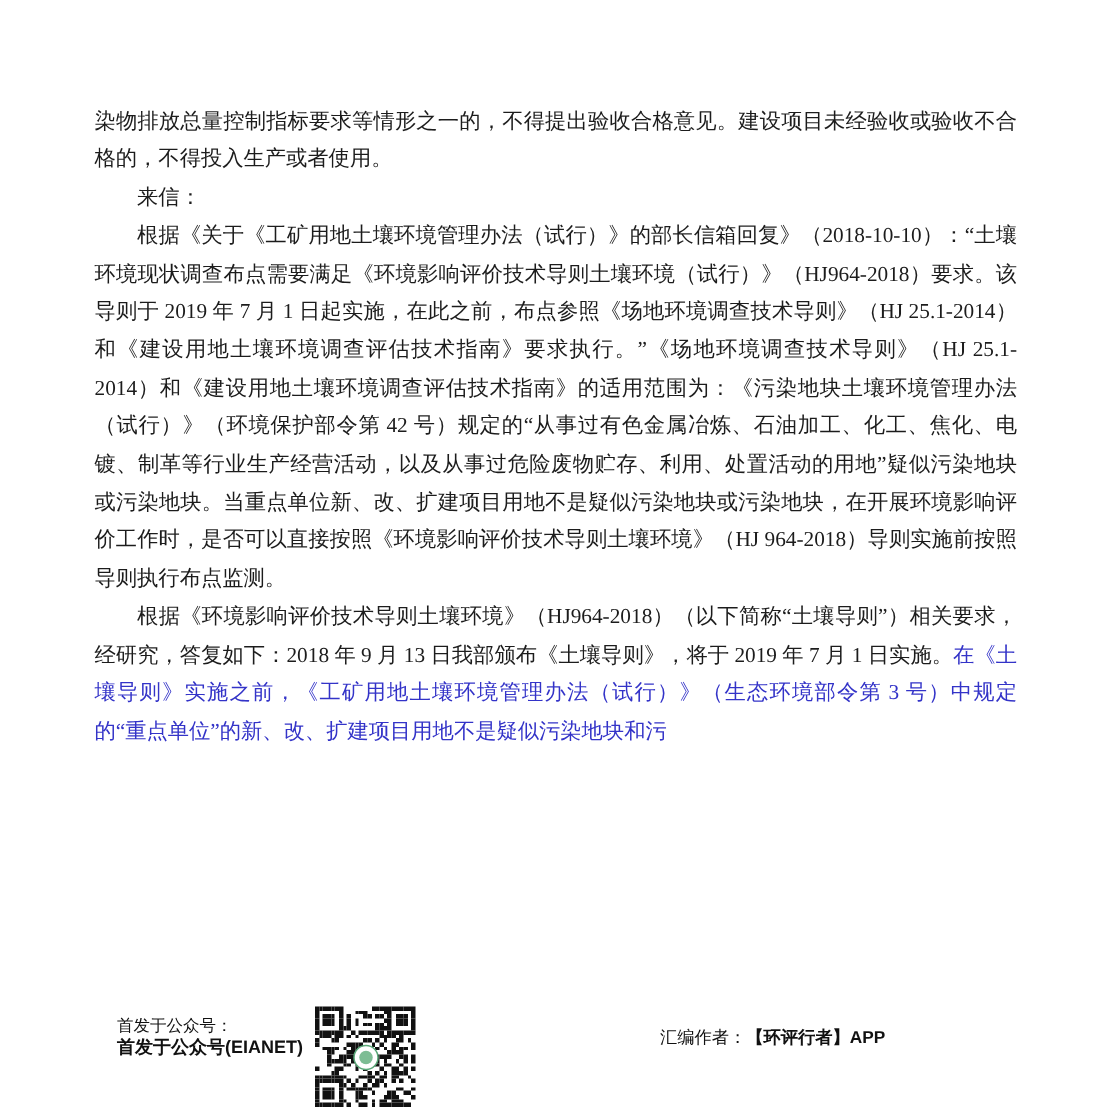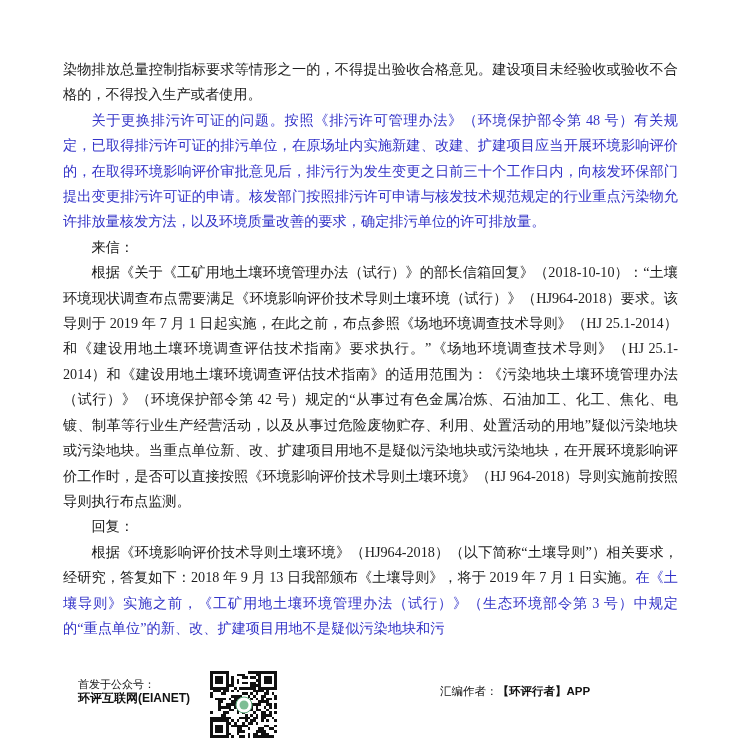--- a/index.html
+++ b/index.html
@@ -9,21 +9,21 @@
     position:relative; width:740px; height:740px; background:#ffffff;
     overflow:hidden; margin:0 auto;
   }
   .doc-header {
     position:absolute; top:26px; left:63px; width:615px;
     text-align:center; font-size:9.5px; letter-spacing:0.3px;
     color:#2a2a2a; padding-bottom:7px; border-bottom:1px solid #4a4a4a;
     font-family:"Liberation Sans","DejaVu Sans",sans-serif;
   }
   .content {
-    position:absolute; top:57px; left:63px; width:615px;
+    position:absolute; top:69px; left:63px; width:615px;
     font-size:14.2px; line-height:25.4px; color:#1c1c1c;
     text-align:justify;
   }
   .para { text-indent:2em; }
   .para.no-indent { text-indent:0; }
   .blue { color:#3333c8; }
   .section-heading {
     font-size:17px; font-weight:bold; color:#111;
     line-height:24px; margin:12px 0 9px 0; text-indent:0;
     font-family:"Liberation Sans","DejaVu Sans",sans-serif;
@@ -67,31 +67,29 @@
   .footer-right .bold { font-weight:bold; }
 </style>
 </head>
 <body>
 
 <div class="page">
 
 
   <div class="content">
     <p class="para no-indent">染物排放总量控制指标要求等情形之一的，不得提出验收合格意见。建设项目未经验收或验收不合格的，不得投入生产或者使用。</p>
-    <p class="para blue">关于更换排污许可证的问题。按照《排污许可管理办法》（环境保护部令第 48 号）有关规定，已取得排污许可证的排污单位，在原场址内实施新建、改建、扩建项目应当开展环境影响评价的，在取得环境影响评价审批意见后，排污行为发生变更之日前三十个工作日内，向核发环保部门提出变更排污许可证的申请。核发部门按照排污许可申请与核发技术规范规定的行业重点污染物允许排放量核发方法，以及环境质量改善的要求，确定排污单位的许可排放量。</p>
     <p class="para label-line">来信：</p>
     <p class="para">根据《关于《工矿用地土壤环境管理办法（试行）》的部长信箱回复》（2018-10-10）：“土壤环境现状调查布点需要满足《环境影响评价技术导则土壤环境（试行）》（HJ964-2018）要求。该导则于 2019 年 7 月 1 日起实施，在此之前，布点参照《场地环境调查技术导则》（HJ 25.1-2014）和《建设用地土壤环境调查评估技术指南》要求执行。”《场地环境调查技术导则》（HJ 25.1-2014）和《建设用地土壤环境调查评估技术指南》的适用范围为：《污染地块土壤环境管理办法（试行）》（环境保护部令第 42 号）规定的“从事过有色金属冶炼、石油加工、化工、焦化、电镀、制革等行业生产经营活动，以及从事过危险废物贮存、利用、处置活动的用地”疑似污染地块或污染地块。当重点单位新、改、扩建项目用地不是疑似污染地块或污染地块，在开展环境影响评价工作时，是否可以直接按照《环境影响评价技术导则土壤环境》（HJ 964-2018）导则实施前按照导则执行布点监测。</p>
-    <p class="para label-line">回复：</p>
     <p class="para"><span>根据《环境影响评价技术导则土壤环境》（HJ964-2018）（以下简称“土壤导则”）相关要求，经研究，答复如下：2018 年 9 月 13 日我部颁布《土壤导则》，将于 2019 年 7 月 1 日实施。</span><span class="blue">在《土壤导则》实施之前，《工矿用地土壤环境管理办法（试行）》（生态环境部令第 3 号）中规定的“重点单位”的新、改、扩建项目用地不是疑似污染地块和污</span></p>
   </div>
 
 
   <div class="footer-left">
     <div class="l1">首发于公众号：</div>
-    <div class="l2">环评互联网(EIANET)</div>
+    <div class="l2">首发于公众号(EIANET)</div>
   </div>
 
   <div class="qr-wrap">
     <div class="qr-grid">
         <i style="grid-row:1;grid-column:1"></i>
         <i style="grid-row:1;grid-column:2"></i>
         <i style="grid-row:1;grid-column:3"></i>
         <i style="grid-row:1;grid-column:4"></i>
         <i style="grid-row:1;grid-column:5"></i>
         <i style="grid-row:1;grid-column:6"></i>

